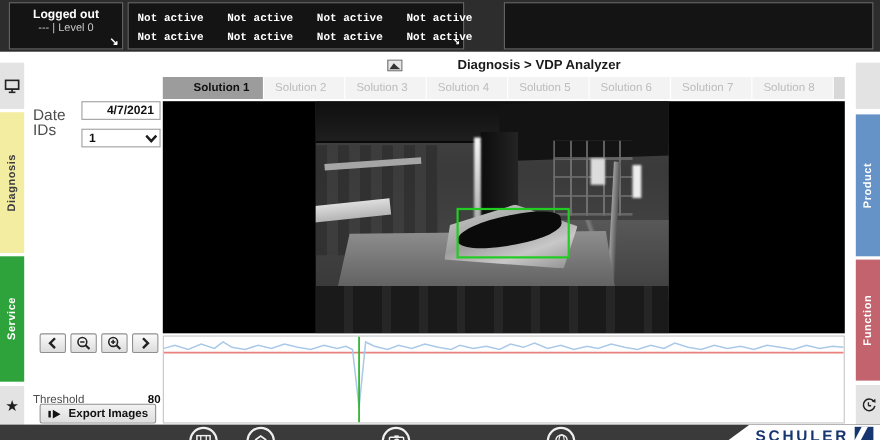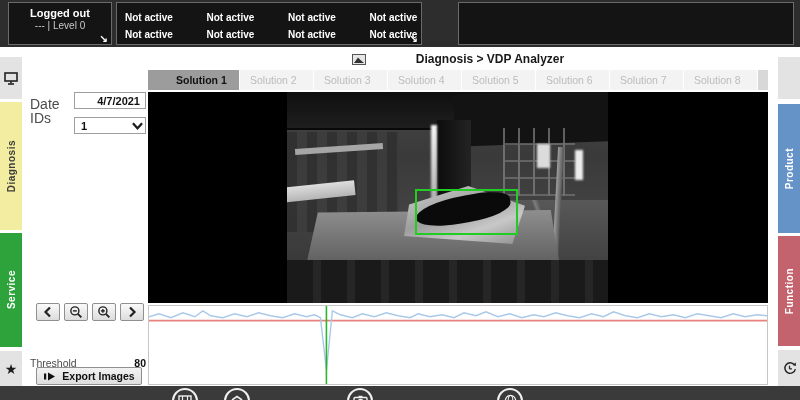--- a/index.html
+++ b/index.html
@@ -6,21 +6,21 @@
   html,body { width:800px; height:400px; overflow:hidden; }
   body { font-family:"Liberation Sans", sans-serif; background:#fff; }
   .screen { position:absolute; left:0; top:0; width:800px; height:400px; background:#fff; overflow:hidden; }
 
   
   .topbar { position:absolute; left:0; top:0; width:800px; height:47px; background:#2d2d2d; }
   .tb-panel { position:absolute; top:2px; height:43px; background:#141414; border:1px solid #6a6a6a; }
   .tb-login { left:8px; width:104px; text-align:center; color:#fff; }
   .tb-login .l1 { font-size:11px; font-weight:bold; margin-top:4px; }
   .tb-login .l2 { font-size:10px; color:#c9c9c9; margin-top:1px; }
-  .tb-status { left:116px; width:306px; }
+  .tb-status { left:116px; width:306px;font-family:Liberation Mono, monospace; }
   .tb-grid { position:absolute; left:4px; top:6px; width:326px; height:34px;
              display:grid; grid-template-columns:repeat(4,1fr); grid-template-rows:1fr 1fr; align-items:center; }
   .tb-cell { color:#fff; font-size:10px; font-weight:bold; padding-left:4px; }
   .tb-extra { left:458px; width:336px; }
   .tb-arrow { position:absolute; right:3px; bottom:0px; color:#fff; font-size:10px; font-weight:bold; line-height:10px; }
 
   
   .hdr { position:absolute; left:148px; top:51px; width:620px; height:16px;
          display:flex; align-items:center; justify-content:center; gap:6px; }
   .hdr-title { font-size:12px; font-weight:bold; color:#1a1a1a;margin-left:44px; }
@@ -303,15 +303,19 @@
         <rect x="5.5" y="0.8" width="4" height="2" fill="#efefef"></rect>
         <circle cx="7.5" cy="6.5" r="2.2" fill="none" stroke="#efefef" stroke-width="1.3"></circle>
       </svg>
     </div>
     <div class="bico" style="left:497px;">
       <svg class="icon-svg" width="13" height="13" viewBox="0 0 14 14" style="margin-top:4px">
         <circle cx="7" cy="7" r="5.5" fill="none" stroke="#efefef" stroke-width="1.4"></circle>
         <ellipse cx="7" cy="7" rx="2.5" ry="5.5" fill="none" stroke="#efefef" stroke-width="1.1"></ellipse>
       </svg>
     </div>
+    <div class="swoosh">
+      <span class="brand">SCHULER</span>
+      <span class="brandmark"></span>
+    </div>
   </div>
 
 </div>
 
 </body></html>

